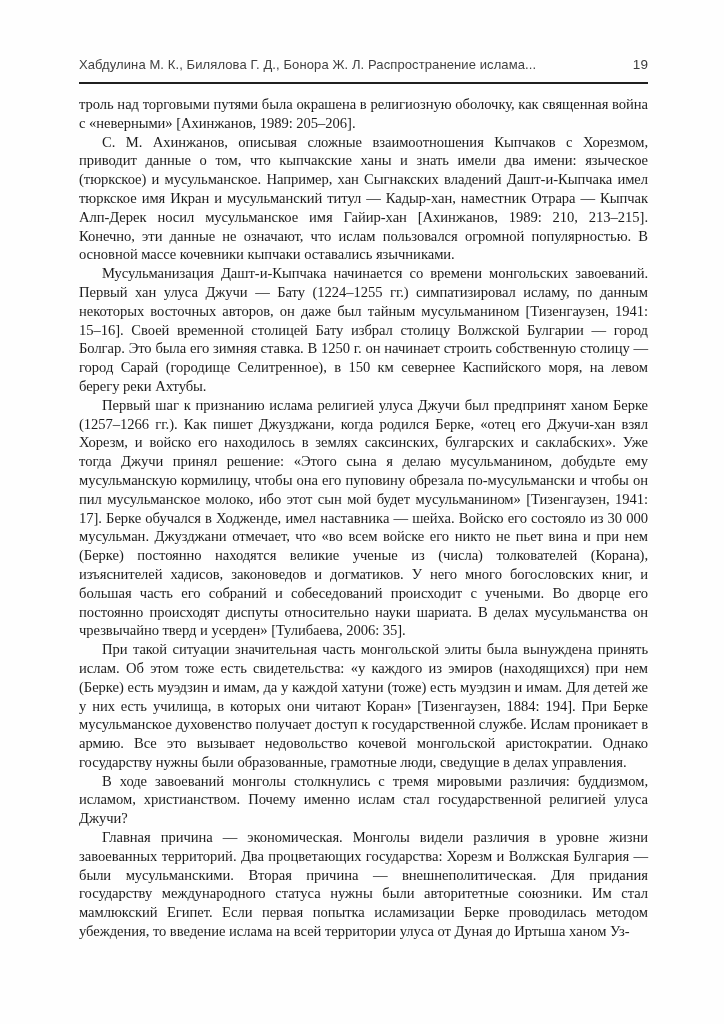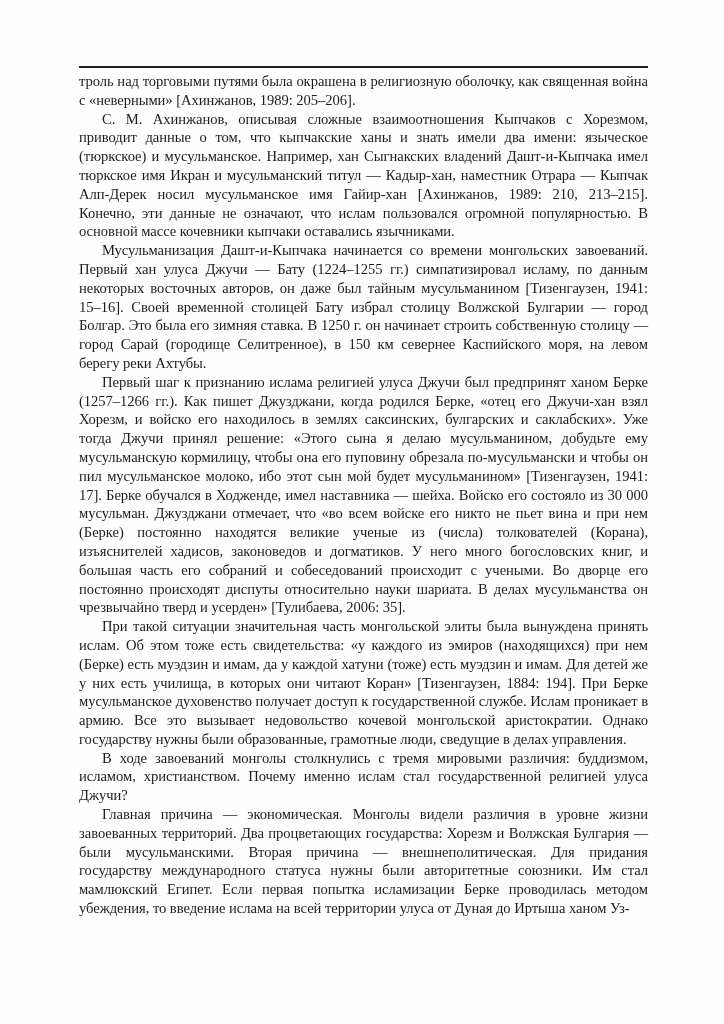--- a/index.html
+++ b/index.html
@@ -30,41 +30,45 @@
   .running-header .pagenum {
     font-size: 13.5px;
     color: #3a3a3a;
   }
   .header-rule {
     border: 0;
     border-top: 2.4px solid #1f1f1f;
     margin: 9px 0 0 0;
   }
   .article-body {
-    margin-top: 4px;
+    margin-top: 11px;
     font-family: "Liberation Serif", "DejaVu Serif", serif;
     font-size: 14.6px;
     line-height: 18.8px;
     color: #1c1c1c;
     text-align: justify;
     letter-spacing: -0.05px;
   }
   .article-body p {
     margin: 0;
     padding: 0;
     text-indent: 23px;
   }
   .article-body p.no-indent {
     text-indent: 0;
   }
 </style>
 </head>
 <body>
 
 <div class="page">
+  <div class="running-header">
+    <span>Хабдулина М. К., Билялова Г. Д., Бонора Ж. Л. Распространение ислама...</span>
+    <span class="pagenum">19</span>
+  </div>
   <hr class="header-rule">
   <div class="article-body">
       <p class="no-indent">троль над торговыми путями была окрашена в религиозную оболочку, как священная война с «неверными» [Ахинжанов, 1989: 205–206].</p>
       <p>С. М. Ахинжанов, описывая сложные взаимоотношения Кыпчаков с Хорезмом, приводит данные о том, что кыпчакские ханы и знать имели два имени: языческое (тюркское) и мусульманское. Например, хан Сыгнакских владений Дашт-и-Кыпчака имел тюркское имя Икран и мусульманский титул — Кадыр-хан, наместник Отрара — Кыпчак Алп-Дерек носил мусульманское имя Гайир-хан [Ахинжанов, 1989: 210, 213–215]. Конечно, эти данные не означают, что ислам пользовался огромной популярностью. В основной массе кочевники кыпчаки оставались язычниками.</p>
       <p>Мусульманизация Дашт-и-Кыпчака начинается со времени монгольских завоеваний. Первый хан улуса Джучи — Бату (1224–1255 гг.) симпатизировал исламу, по данным некоторых восточных авторов, он даже был тайным мусульманином [Тизенгаузен, 1941: 15–16]. Своей временной столицей Бату избрал столицу Волжской Булгарии — город Болгар. Это была его зимняя ставка. В 1250 г. он начинает строить собственную столицу — город Сарай (городище Селитренное), в 150 км севернее Каспийского моря, на левом берегу реки Ахтубы.</p>
       <p>Первый шаг к признанию ислама религией улуса Джучи был предпринят ханом Берке (1257–1266 гг.). Как пишет Джузджани, когда родился Берке, «отец его Джучи-хан взял Хорезм, и войско его находилось в землях саксинских, булгарских и саклабских». Уже тогда Джучи принял решение: «Этого сына я делаю мусульманином, добудьте ему мусульманскую кормилицу, чтобы она его пуповину обрезала по-мусульмански и чтобы он пил мусульманское молоко, ибо этот сын мой будет мусульманином» [Тизенгаузен, 1941: 17]. Берке обучался в Ходженде, имел наставника — шейха. Войско его состояло из 30 000 мусульман. Джузджани отмечает, что «во всем войске его никто не пьет вина и при нем (Берке) постоянно находятся великие ученые из (числа) толкователей (Корана), изъяснителей хадисов, законоведов и догматиков. У него много богословских книг, и большая часть его собраний и собеседований происходит с учеными. Во дворце его постоянно происходят диспуты относительно науки шариата. В делах мусульманства он чрезвычайно тверд и усерден» [Тулибаева, 2006: 35].</p>
       <p>При такой ситуации значительная часть монгольской элиты была вынуждена принять ислам. Об этом тоже есть свидетельства: «у каждого из эмиров (находящихся) при нем (Берке) есть муэдзин и имам, да у каждой хатуни (тоже) есть муэдзин и имам. Для детей же у них есть училища, в которых они читают Коран» [Тизенгаузен, 1884: 194]. При Берке мусульманское духовенство получает доступ к государственной службе. Ислам проникает в армию. Все это вызывает недовольство кочевой монгольской аристократии. Однако государству нужны были образованные, грамотные люди, сведущие в делах управления.</p>
       <p>В ходе завоеваний монголы столкнулись с тремя мировыми различия: буддизмом, исламом, христианством. Почему именно ислам стал государственной религией улуса Джучи?</p>
       <p>Главная причина — экономическая. Монголы видели различия в уровне жизни завоеванных территорий. Два процветающих государства: Хорезм и Волжская Булгария — были мусульманскими. Вторая причина — внешнеполитическая. Для придания государству международного статуса нужны были авторитетные союзники. Им стал мамлюкский Египет. Если первая попытка исламизации Берке проводилась методом убеждения, то введение ислама на всей территории улуса от Дуная до Иртыша ханом Уз-</p>
     </div>

